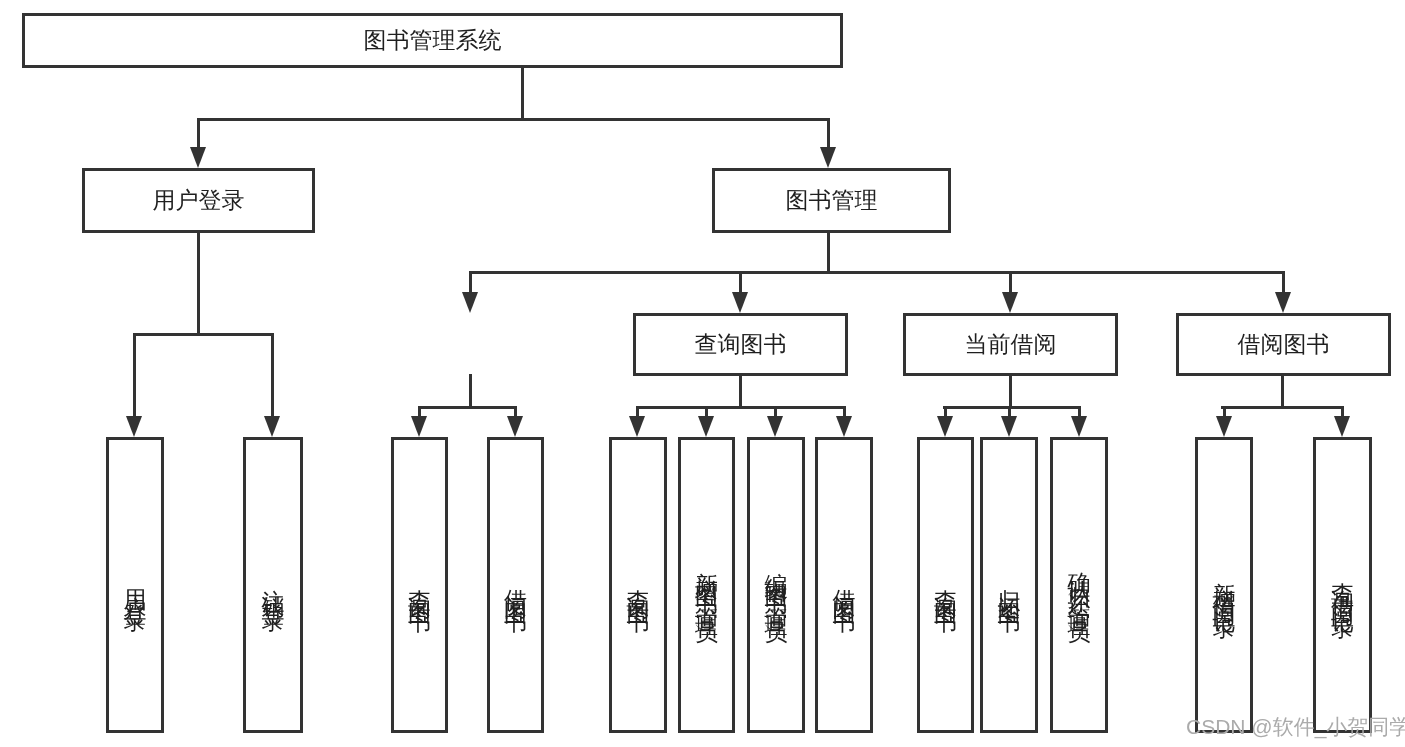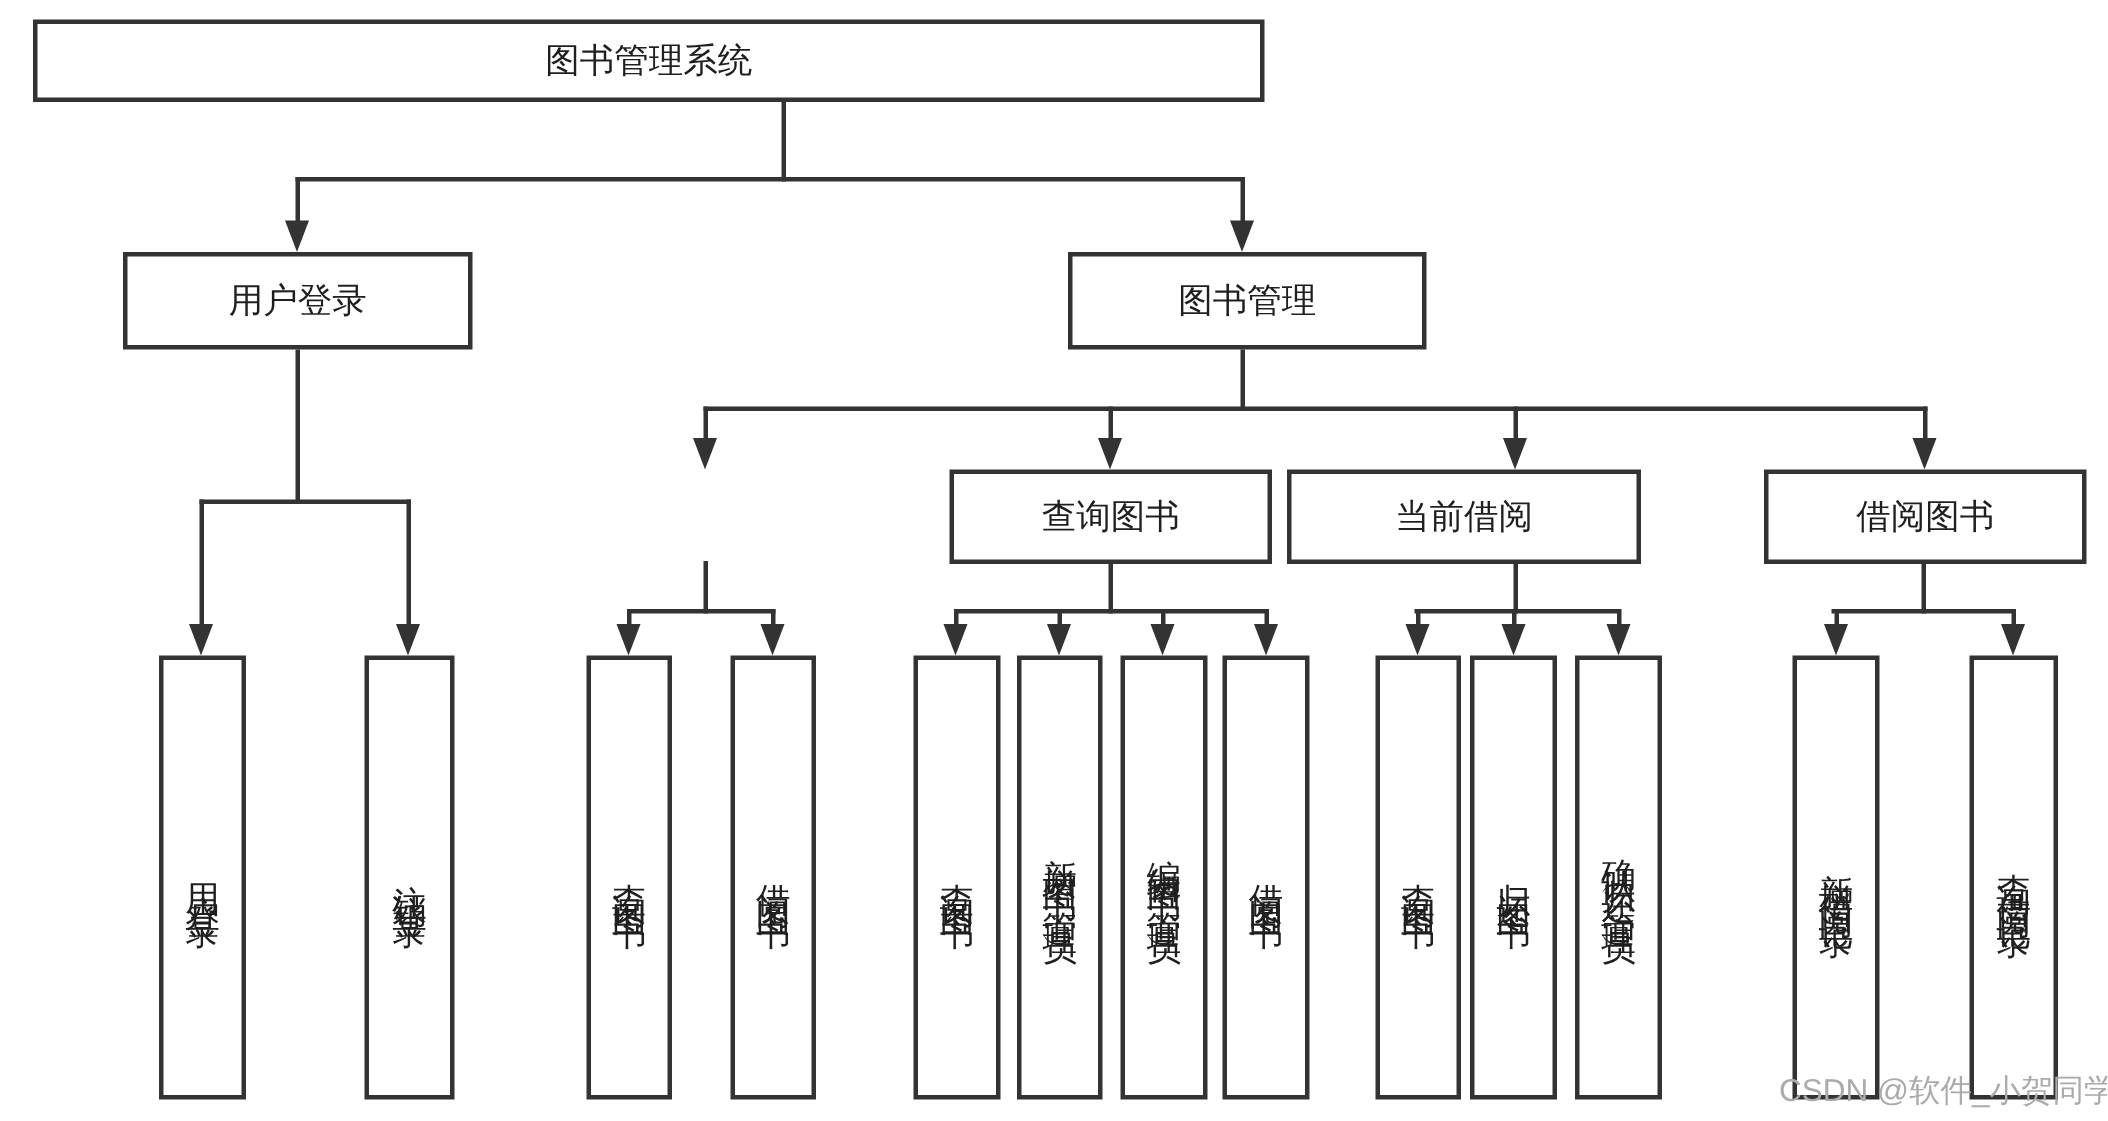--- a/index.html
+++ b/index.html
@@ -120,21 +120,21 @@
   <div class="node h" style="left:82px;top:168px;width:233px;height:65px">
     <span>用户登录</span>
   </div>
   <div class="node h" style="left:712px;top:168px;width:239px;height:65px">
     <span>图书管理</span>
   </div>
 
   <div class="node h" style="left:633px;top:313px;width:215px;height:63px">
     <span>查询图书</span>
   </div>
-  <div class="node h" style="left:858px;top:313px;width:236px;height:63px">
+  <div class="node h" style="left:903px;top:313px;width:215px;height:63px">
     <span>当前借阅</span>
   </div>
   <div class="node h" style="left:1176px;top:313px;width:215px;height:63px">
     <span>借阅图书</span>
   </div>
 
   <div class="node v" style="left:106px;top:437px;width:58px;height:296px">
     <span>用户登录</span>
   </div>
   <div class="node v" style="left:243px;top:437px;width:60px;height:296px">

